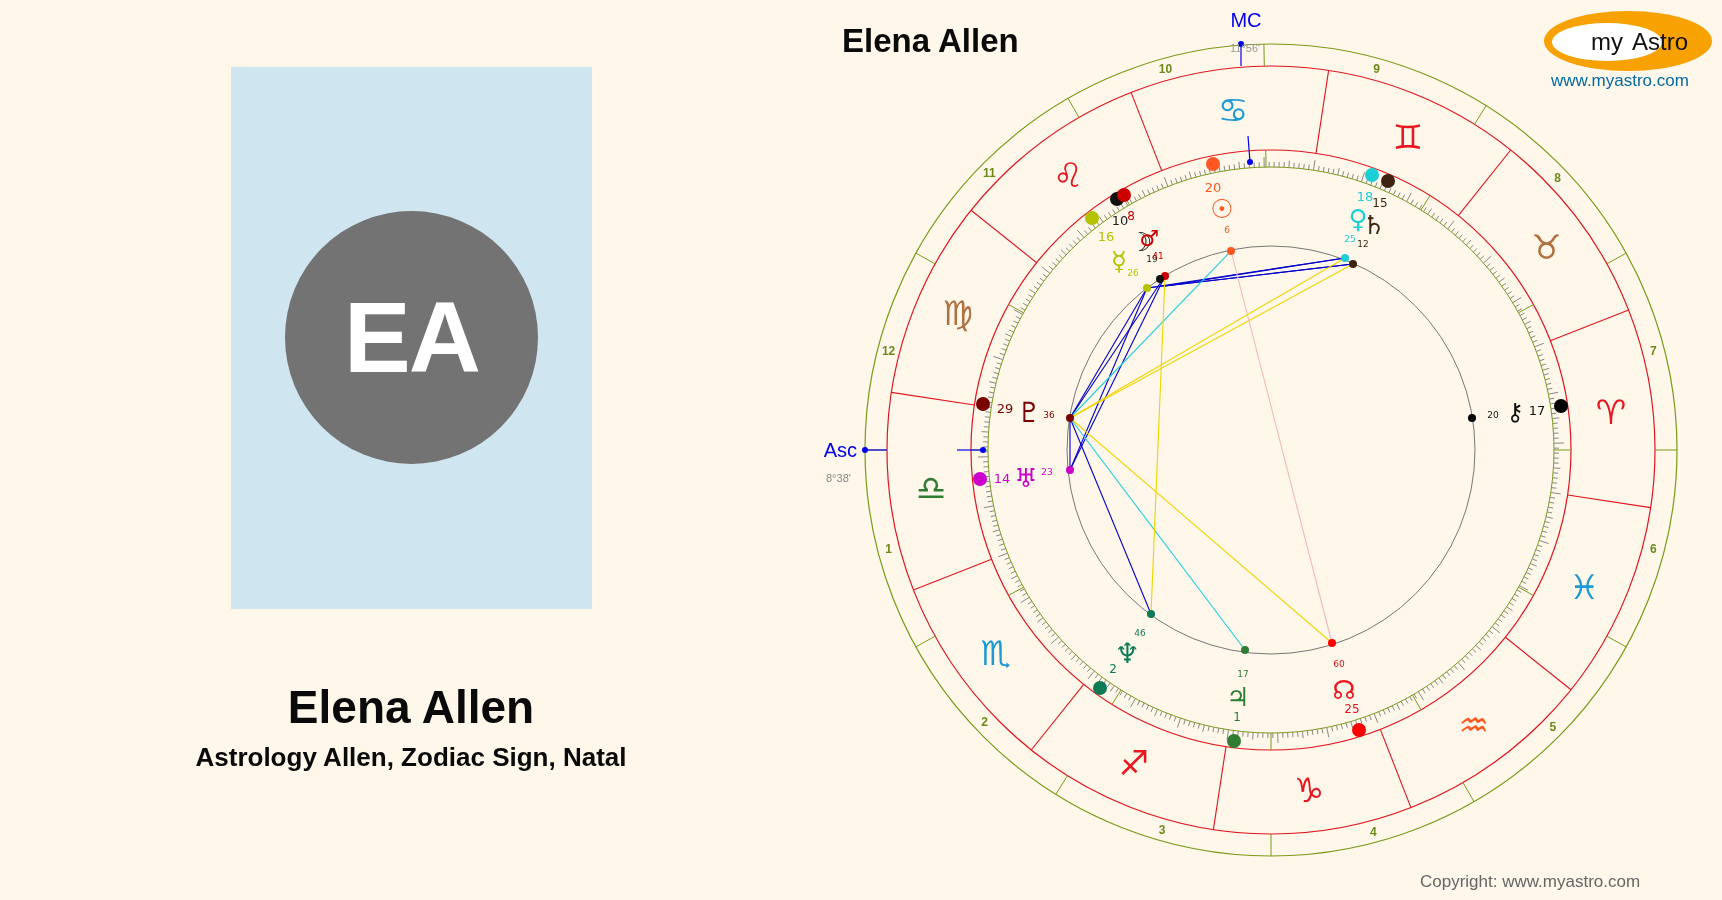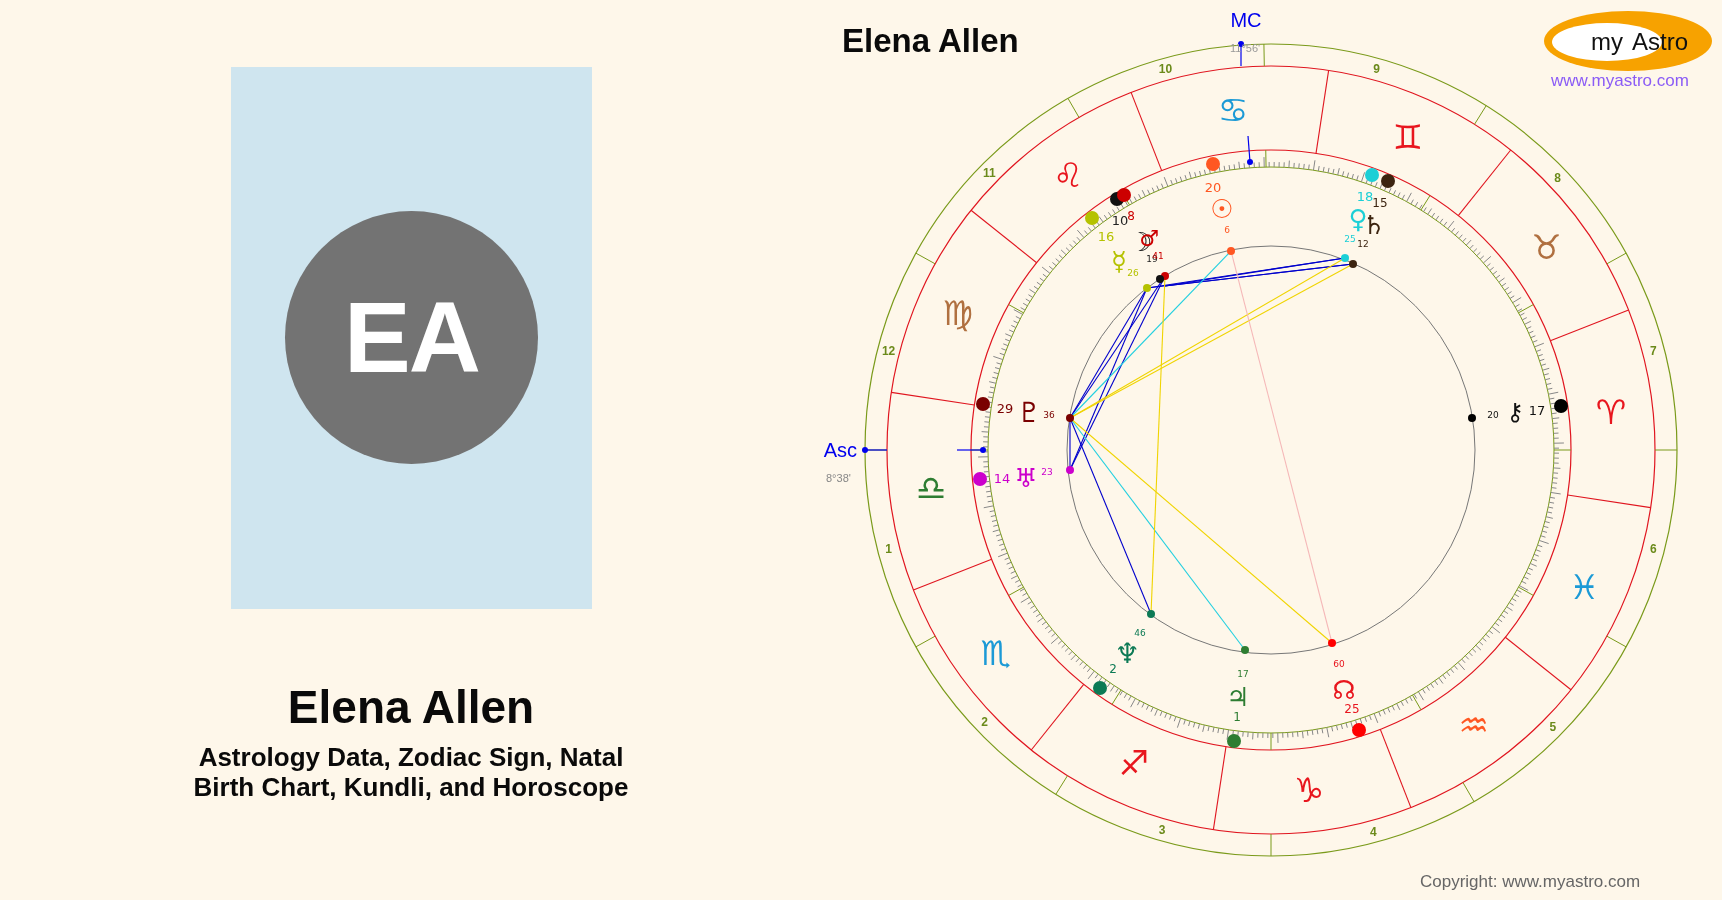--- a/index.html
+++ b/index.html
@@ -3,36 +3,35 @@
 <meta charset="utf-8">
 <style>
   html,body{margin:0;padding:0;}
   body{width:1722px;height:900px;background:#fef7ea;position:relative;overflow:hidden;font-family:"Liberation Sans",sans-serif;}
   .photo{position:absolute;left:231px;top:67px;width:361px;height:542px;background:#cfe5ef;}
   .avatar{position:absolute;left:285px;top:211px;width:253px;height:253px;border-radius:50%;background:#737373;display:flex;align-items:center;justify-content:center;color:#fff;font-weight:bold;font-size:100px;font-family:"Liberation Sans",sans-serif;letter-spacing:-2px;}
   .person-name{position:absolute;left:0;width:822px;top:680px;text-align:center;font-size:46px;font-weight:bold;color:#0a0a0a;}
   .subtitle{position:absolute;left:0;width:822px;top:742px;text-align:center;font-size:26px;font-weight:bold;color:#0a0a0a;line-height:30px;}
   .chart-title{position:absolute;left:842px;top:22px;font-size:33px;font-weight:bold;color:#0a0a0a;}
   .logo{position:absolute;left:1543px;top:10px;width:171px;height:62px;}
-  .logo-url{position:absolute;left:1551px;top:71px;font-size:17px;color:#8b5cf6;}
+  .logo-url{position:absolute;left:1551px;top:71px;font-size:17px;color:#0369a1;}
   .copyright{position:absolute;left:1420px;top:872px;font-size:17px;color:#666;}
   svg.wheel{position:absolute;left:0;top:0;}
 </style>
 </head>
 <body>
 
 <div class="photo">
 </div>
 <div class="avatar">
     <span>EA</span>
   </div>
 <div class="person-name">Elena Allen</div>
 <div class="subtitle">
-  <div>Astrology Data, Zodiac Sign, Natal</div>
-  <div>Birth Chart, Kundli, and Horoscope</div>
+  <div>Astrology Allen, Zodiac Sign, Natal</div>
 </div>
 
 <div class="chart-title">Elena Allen</div>
 
 <svg class="logo" viewBox="0 0 171 62">
   <ellipse cx="85" cy="31" rx="84" ry="30" fill="#f7a200"></ellipse>
   <ellipse cx="64" cy="32" rx="55" ry="19" fill="#ffffff"></ellipse>
   <text x="48" y="40" font-family="Liberation Sans, sans-serif" font-size="24" fill="#111">my</text>
   <text x="89" y="40" font-family="Liberation Sans, sans-serif" font-size="24" fill="#111">Astro</text>
 </svg>

